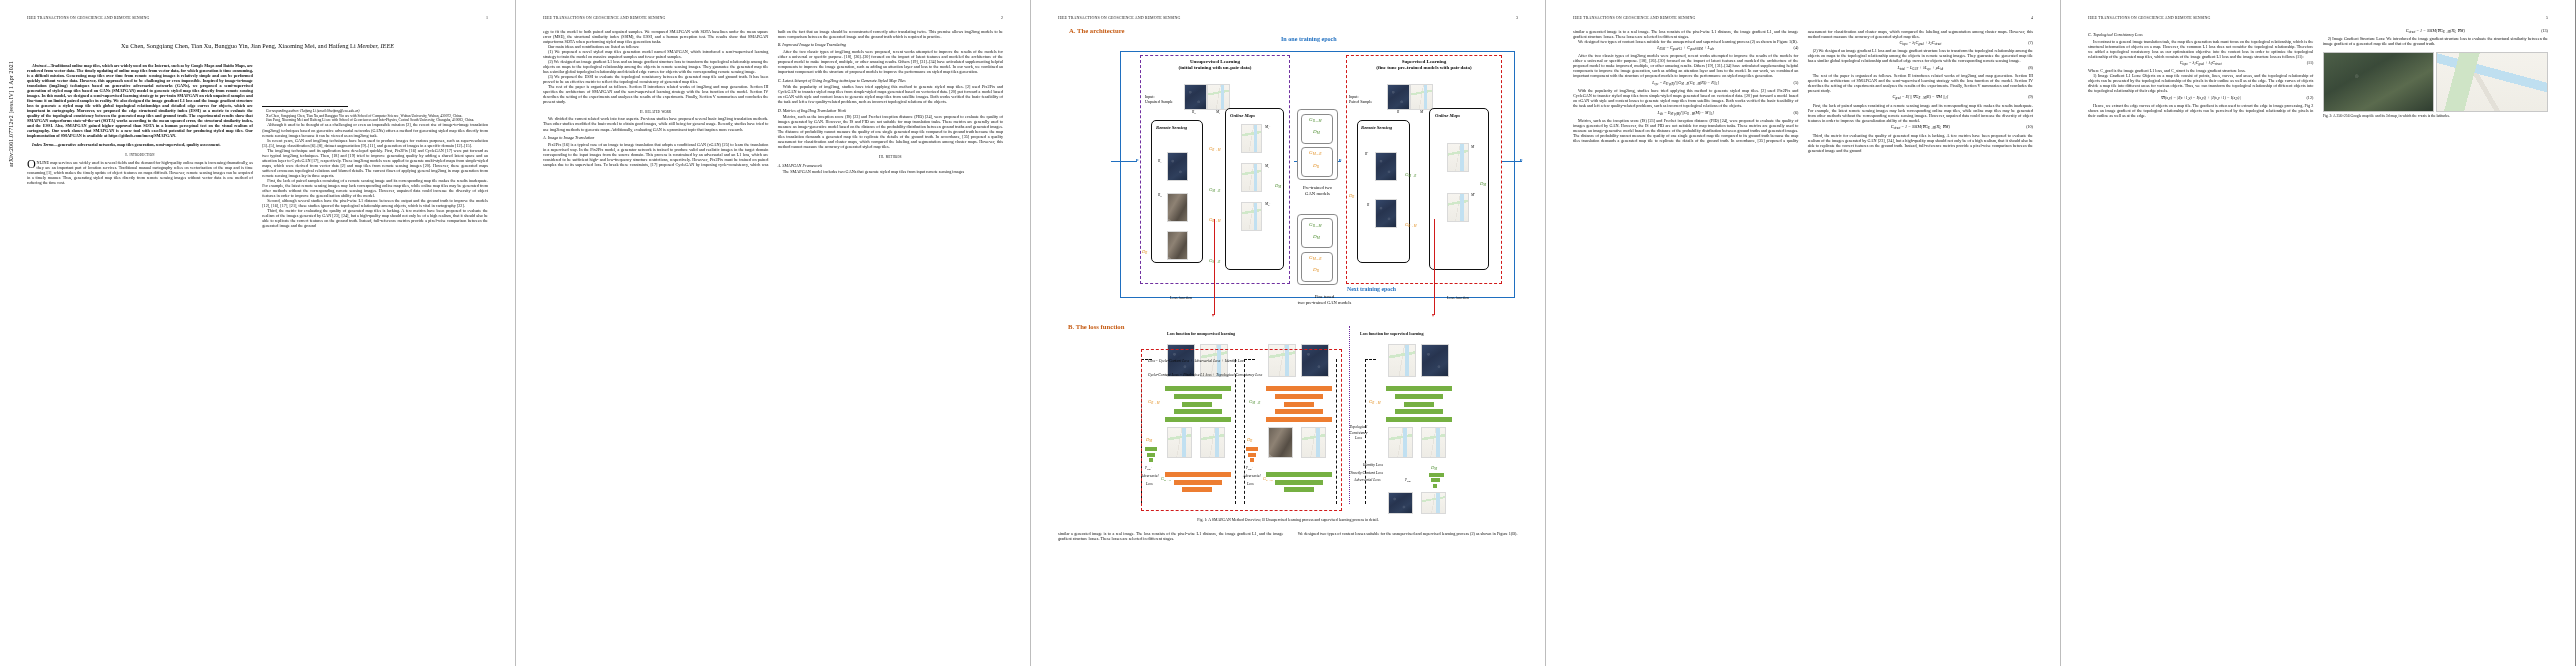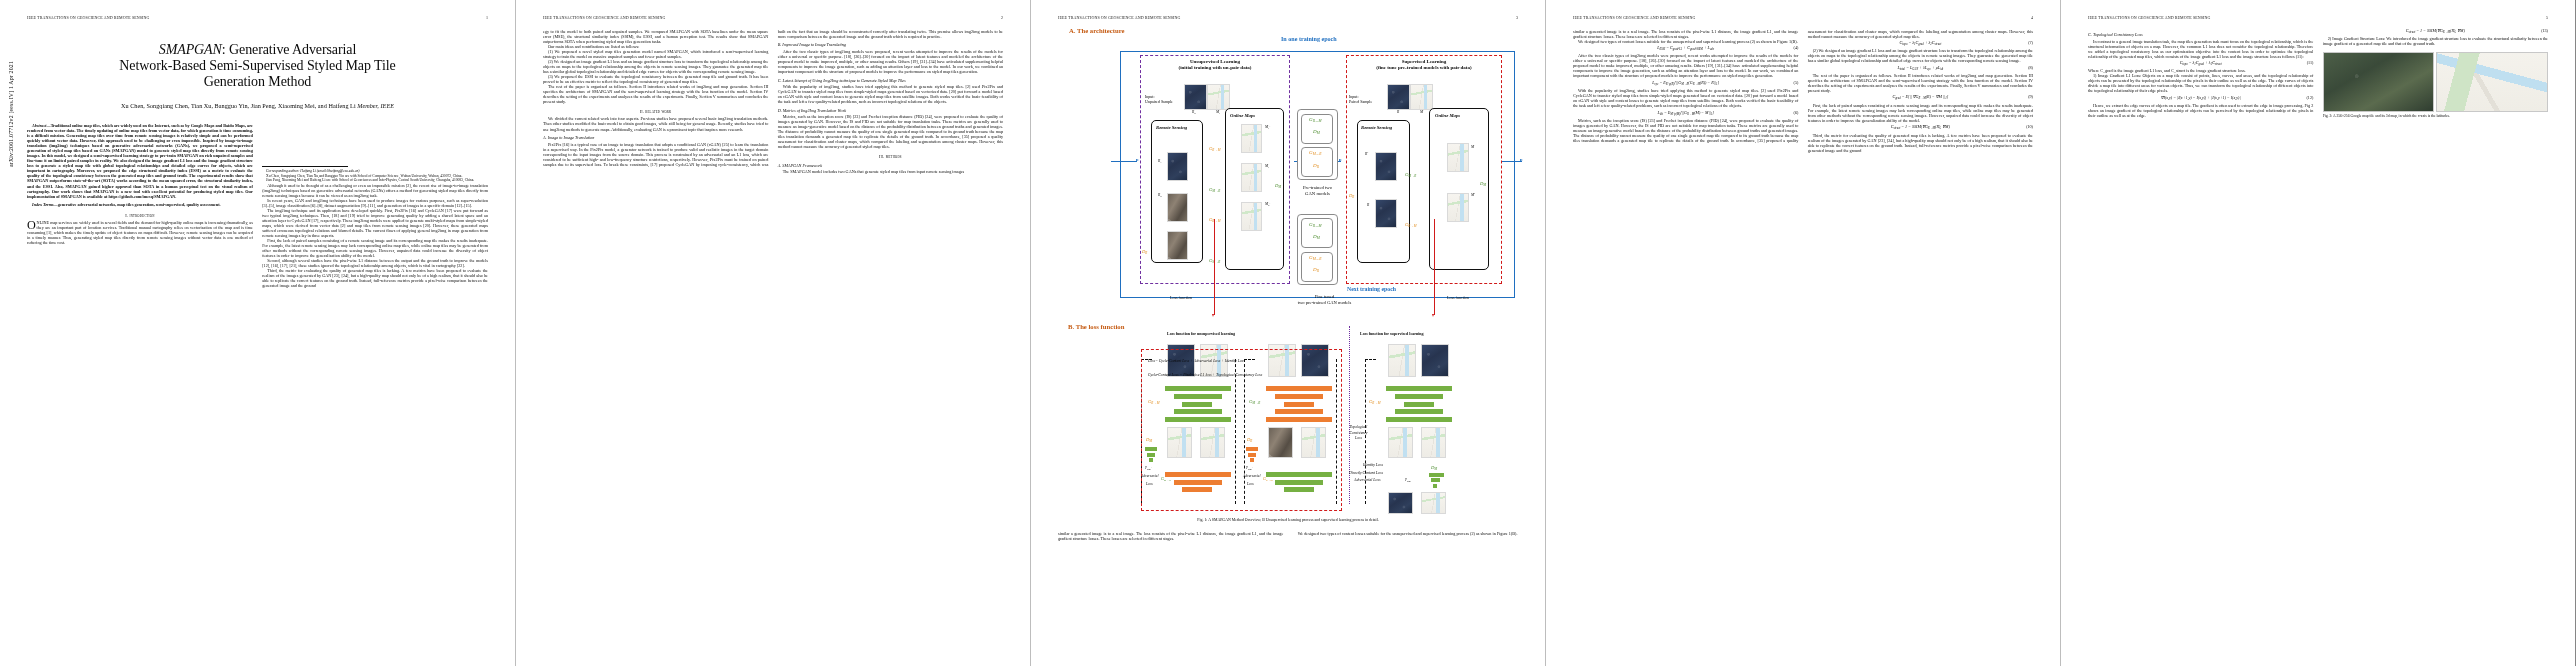--- a/index.html
+++ b/index.html
@@ -223,25 +223,20 @@
 
 <div id="sheet">
 
   <div class="page">
     <div class="runhead">
       <span>IEEE TRANSACTIONS ON GEOSCIENCE AND REMOTE SENSING</span>
       <span class="pg">1</span>
     </div>
 
     <div class="title-block">
-      <div class="paper-title">
-        <span class="it">SMAPGAN</span><span>: Generative Adversarial</span><br>
-        <span>Network-Based Semi-Supervised Styled Map Tile</span><br>
-        <span>Generation Method</span>
-      </div>
       <div class="authors">
         <span>Xu Chen, Songqiang Chen, Tian Xu, Bangguo Yin, Jian Peng, Xiaoming Mei, and Haifeng Li </span><span class="it">Member, IEEE</span>
       </div>
     </div>
 
     <div class="cols page1">
       <p class="abs"><span class="lead">Abstract</span><span>—Traditional online map tiles, which are widely used on the Internet, such as by Google Maps and Baidu Maps, are rendered from vector data. The timely updating of online map tiles from vector data, for which generation is time consuming, is a difficult mission. Generating map tiles over time from remote sensing images is relatively simple and can be performed quickly without vector data. However, this approach used to be challenging or even impossible. Inspired by image-to-image translation (img2img) techniques based on generative adversarial networks (GANs), we proposed a semi-supervised generation of styled map tiles based on GANs (SMAPGAN) model to generate styled map tiles directly from remote sensing images. In this model, we designed a semi-supervised learning strategy to pre-train SMAPGAN on rich unpaired samples and fine-tune it on limited paired samples in reality. We also designed the image gradient L1 loss and the image gradient structure loss to generate a styled map tile with global topological relationships and detailed edge curves for objects, which are important in cartography. Moreover, we proposed the edge structural similarity index (ESSI) as a metric to evaluate the quality of the topological consistency between the generated map tiles and ground truth. The experimental results show that SMAPGAN outperforms state-of-the-art (SOTA) works according to the mean squared error, the structural similarity index, and the ESSI. Also, SMAPGAN gained higher approval than SOTA in a human perceptual test on the visual realism of cartography. Our work shows that SMAPGAN is a new tool with excellent potential for producing styled map tiles. Our implementation of SMAPGAN is available at https://github.com/imcsq/SMAPGAN.</span></p>
       <p class="idx"><span class="lead">Index Terms</span><span>—generative adversarial networks, map tiles generation, semi-supervised, quality assessment.</span></p>
 
       <h2 class="sec">I.  Introduction</h2>

